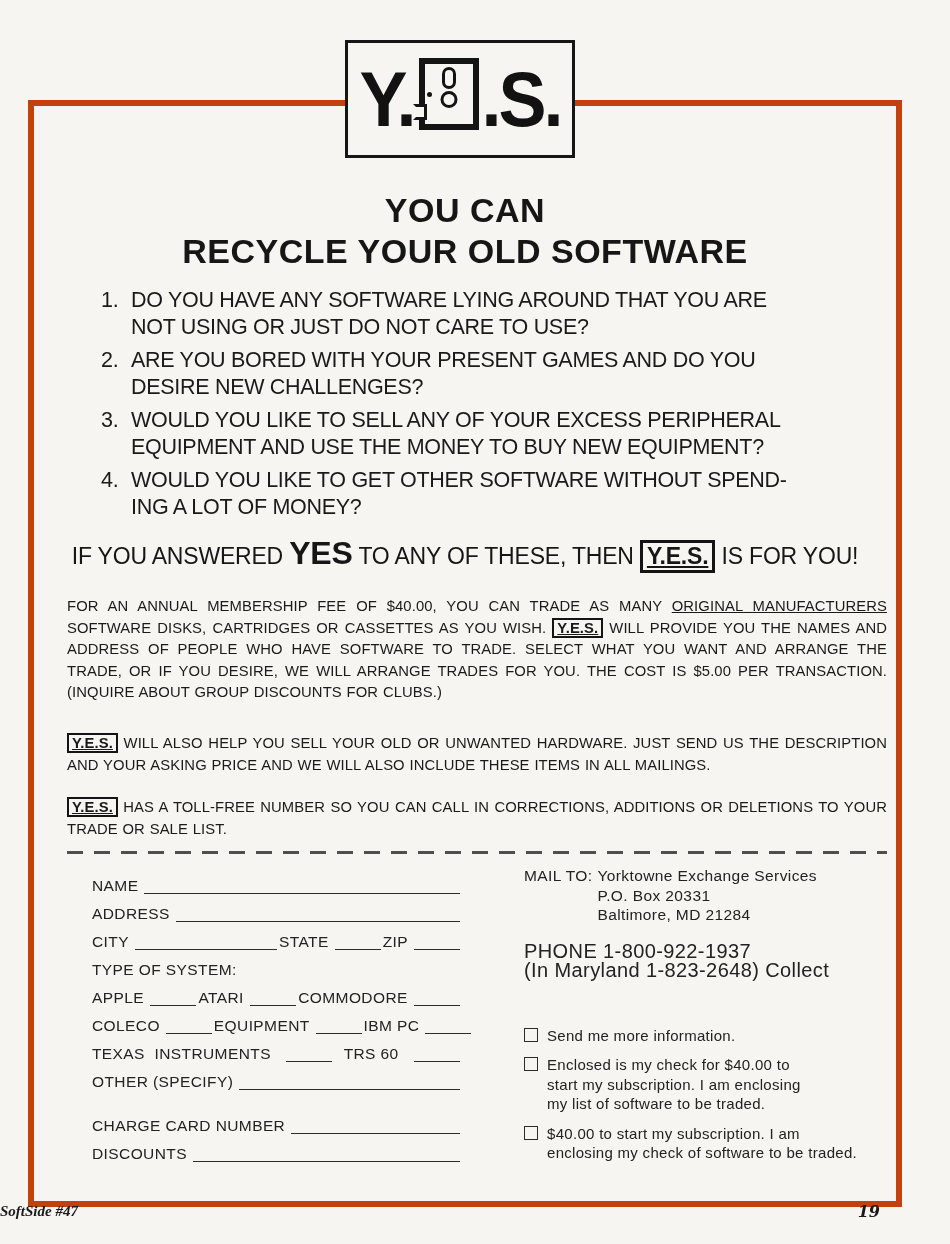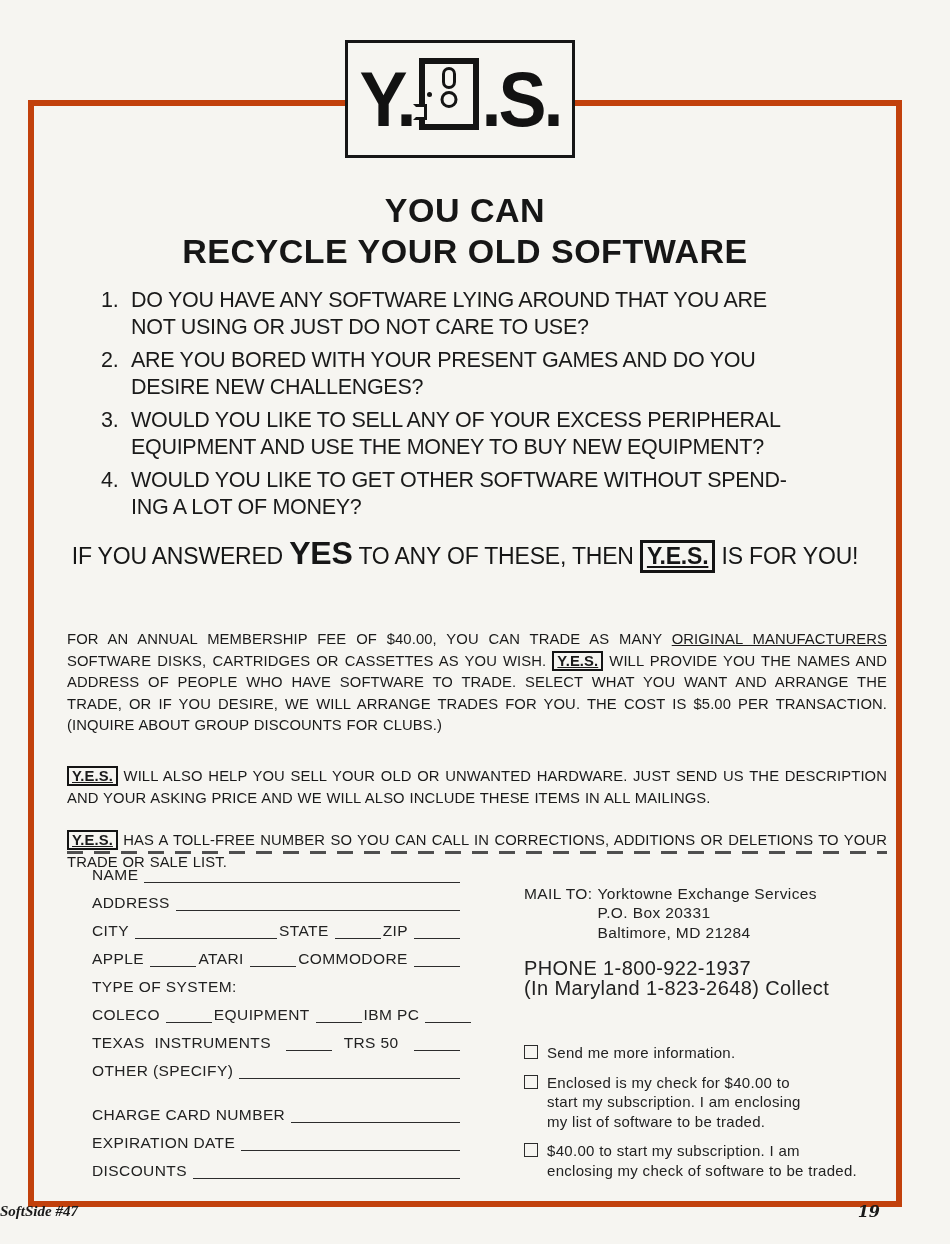--- a/index.html
+++ b/index.html
@@ -60,21 +60,21 @@
   .answered{
     position:absolute;left:0;top:429px;width:100%;text-align:center;
     font-size:23px;letter-spacing:-0.2px;white-space:nowrap;color:#161616;
   }
   .answered .yes-big{font-weight:bold;font-size:32px;}
   .yes-box-lg{
     font-weight:bold;font-size:23px;border:3px solid #141414;
     padding:0 4px 1px 4px;text-decoration:underline;
   }
   
-  .paras{position:absolute;left:33px;top:490px;width:820px;margin-top:33px;}
+  .paras{position:absolute;left:33px;top:490px;width:820px;}
   .paras p{
     margin:0;font-size:14.8px;line-height:21.6px;text-align:justify;
     letter-spacing:0.1px;word-spacing:0.6px;color:#1a1a1a;
   }
   .paras p.p1{margin-bottom:29px;}
   .paras p.p2{margin-bottom:21px;}
   .uline{text-decoration:underline;}
   .yes-box-sm{
     font-weight:bold;border:2px solid #141414;padding:0 3px;
     text-decoration:underline;white-space:nowrap;
@@ -190,55 +190,51 @@
         <span class="blank"></span>
       </div>
       <div class="frow">
         <span class="lbl">CITY</span>
         <span class="blank"></span>
         <span class="lbl">STATE</span>
         <span class="blank b46"></span>
         <span class="lbl">ZIP</span>
         <span class="blank b46"></span>
       </div>
+      <div class="frow">
+        <span class="lbl">TYPE OF SYSTEM:</span>
+      </div>
       <div class="frow spread">
         <span class="lbl">APPLE</span>
         <span class="blank b46"></span>
         <span class="lbl">ATARI</span>
         <span class="blank b46"></span>
         <span class="lbl">COMMODORE</span>
         <span class="blank b46"></span>
       </div>
-      <div class="frow">
-        <span class="lbl">TYPE OF SYSTEM:</span>
-      </div>
       <div class="frow spread">
         <span class="lbl">COLECO</span>
         <span class="blank b46"></span>
         <span class="lbl">EQUIPMENT</span>
         <span class="blank b46"></span>
         <span class="lbl">IBM PC</span>
         <span class="blank b46"></span>
       </div>
       <div class="frow spread">
         <span class="lbl ti">TEXAS INSTRUMENTS</span>
         <span class="blank b46"></span>
-        <span class="lbl">TRS 50</span>
+        <span class="lbl">TRS 60</span>
         <span class="blank b46"></span>
       </div>
       <div class="frow">
         <span class="lbl">OTHER (SPECIFY)</span>
         <span class="blank"></span>
       </div>
       <div class="frow gap-top">
         <span class="lbl">CHARGE CARD NUMBER</span>
-        <span class="blank"></span>
-      </div>
-      <div class="frow">
-        <span class="lbl">EXPIRATION DATE</span>
         <span class="blank"></span>
       </div>
       <div class="frow">
         <span class="lbl">DISCOUNTS</span>
         <span class="blank"></span>
       </div>
     </div>
 
     <div class="form-right">
       <div class="mailto">

